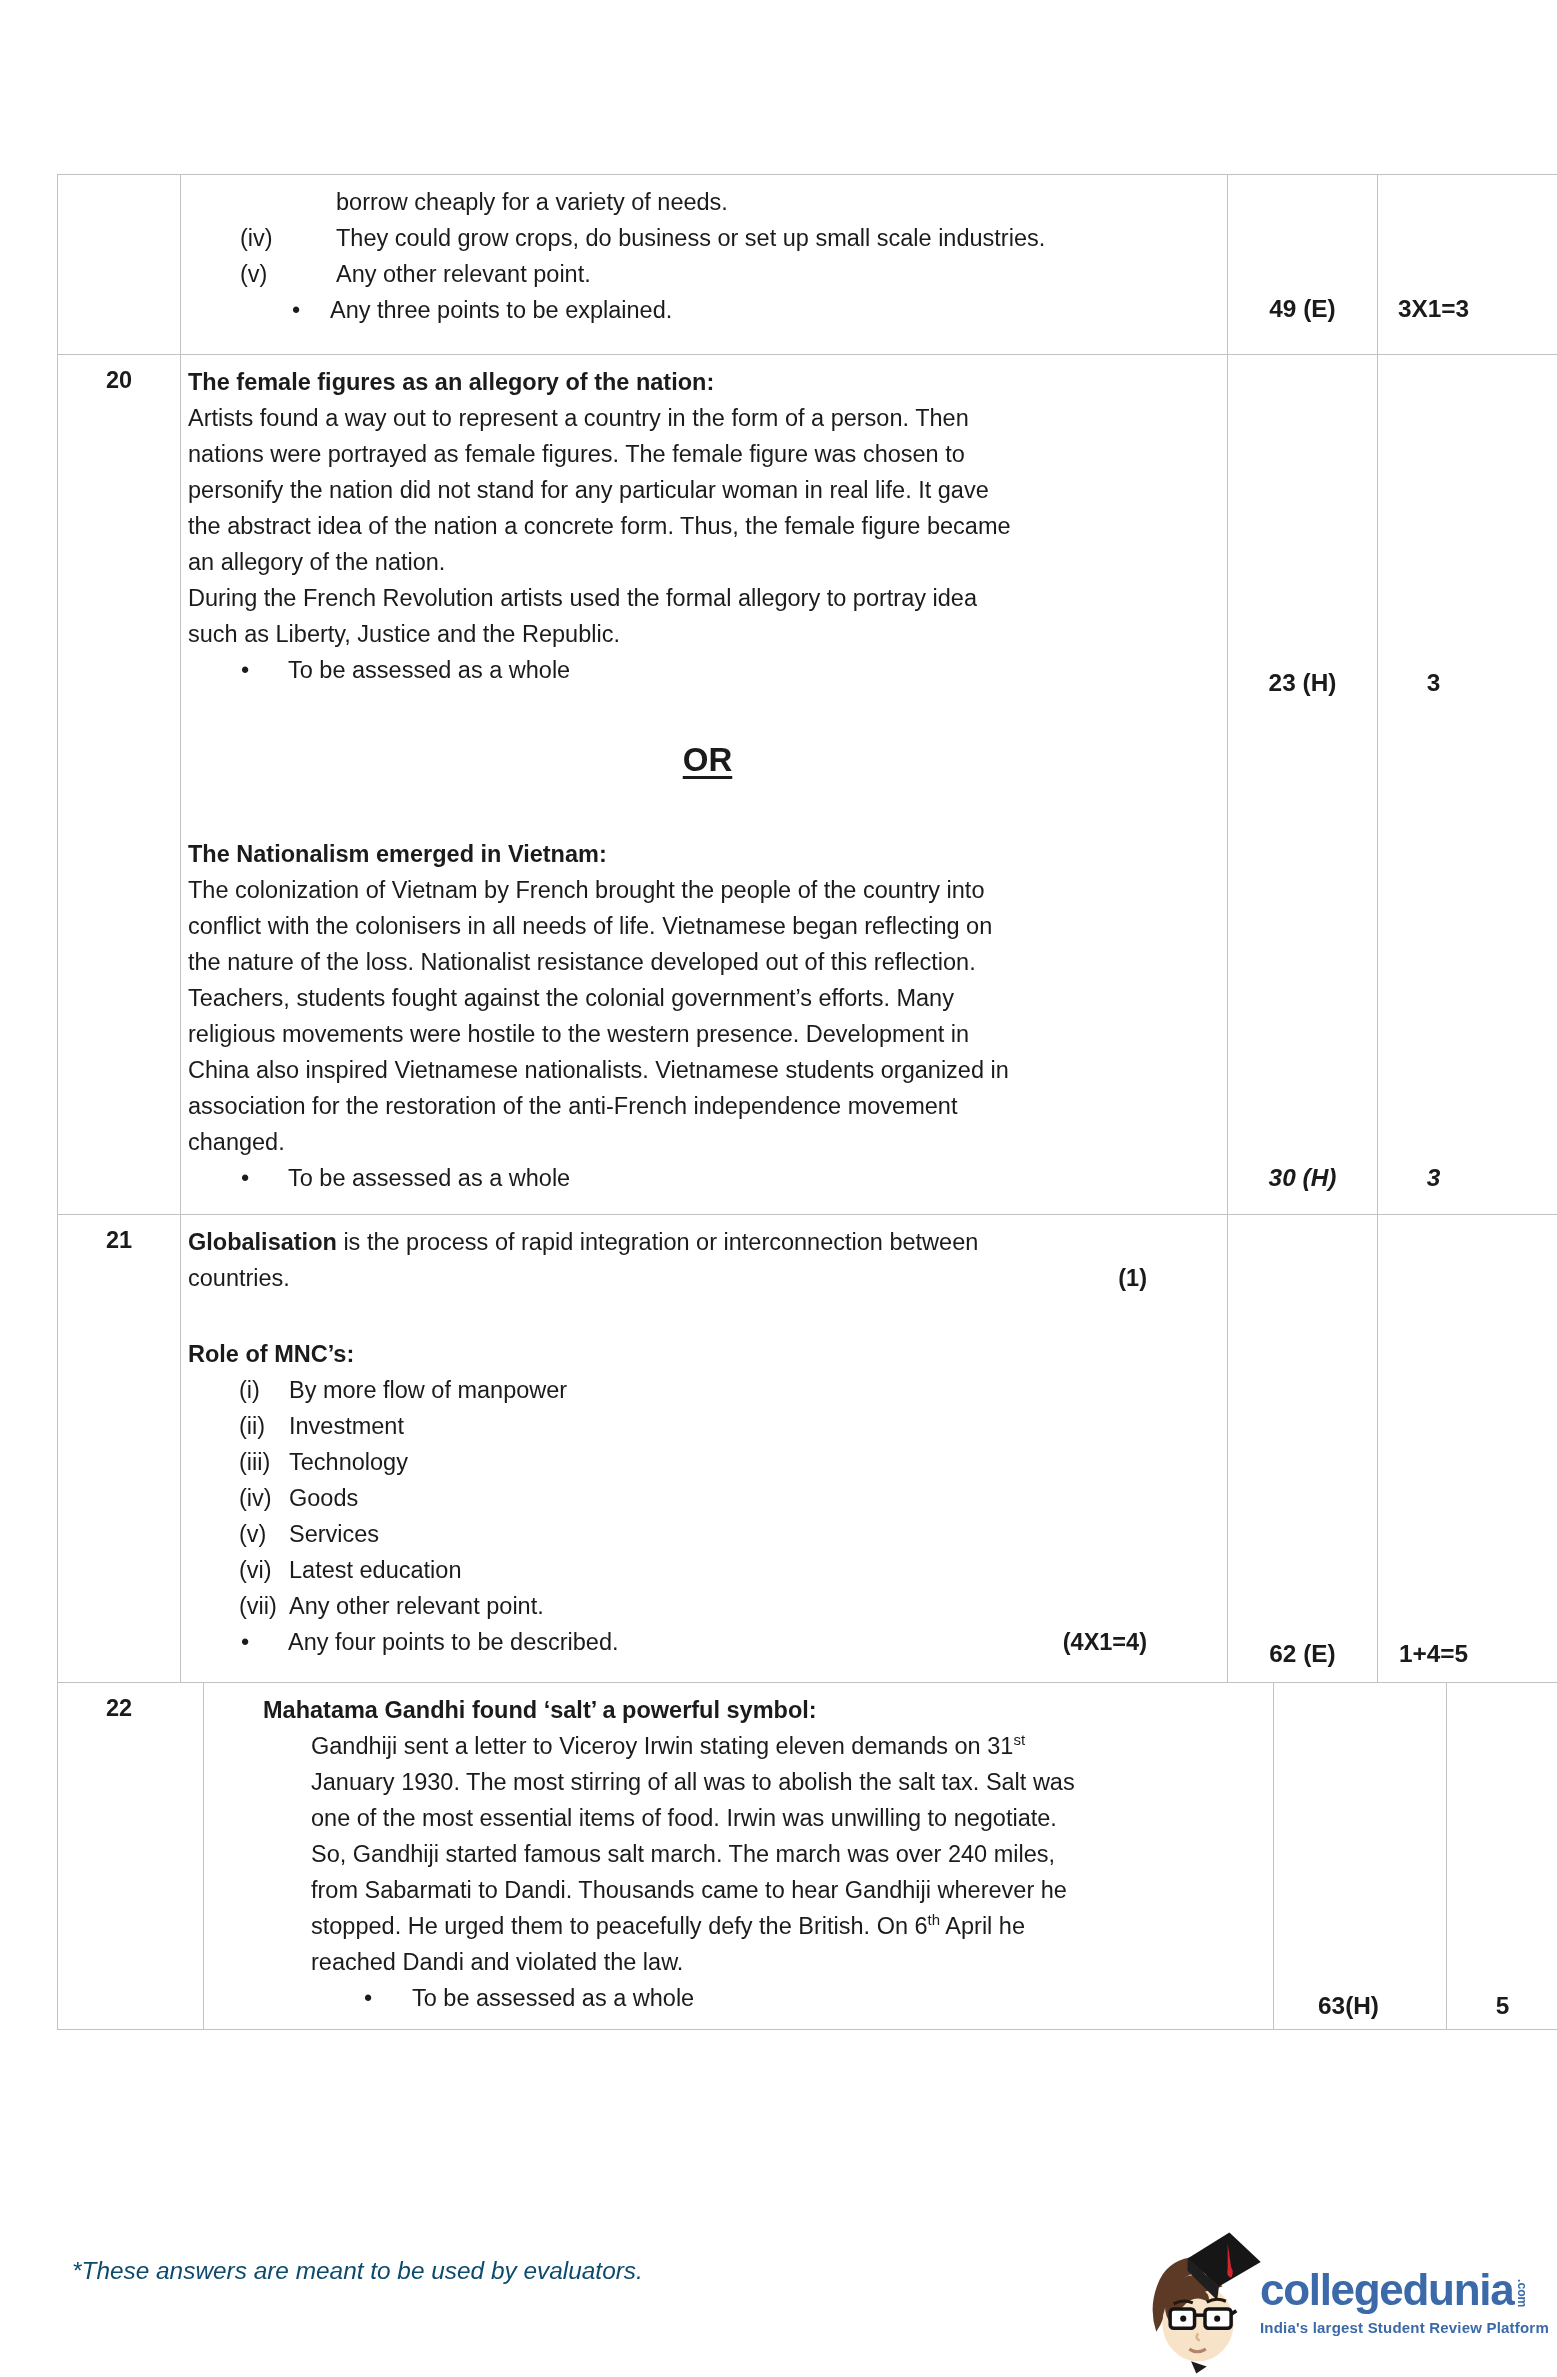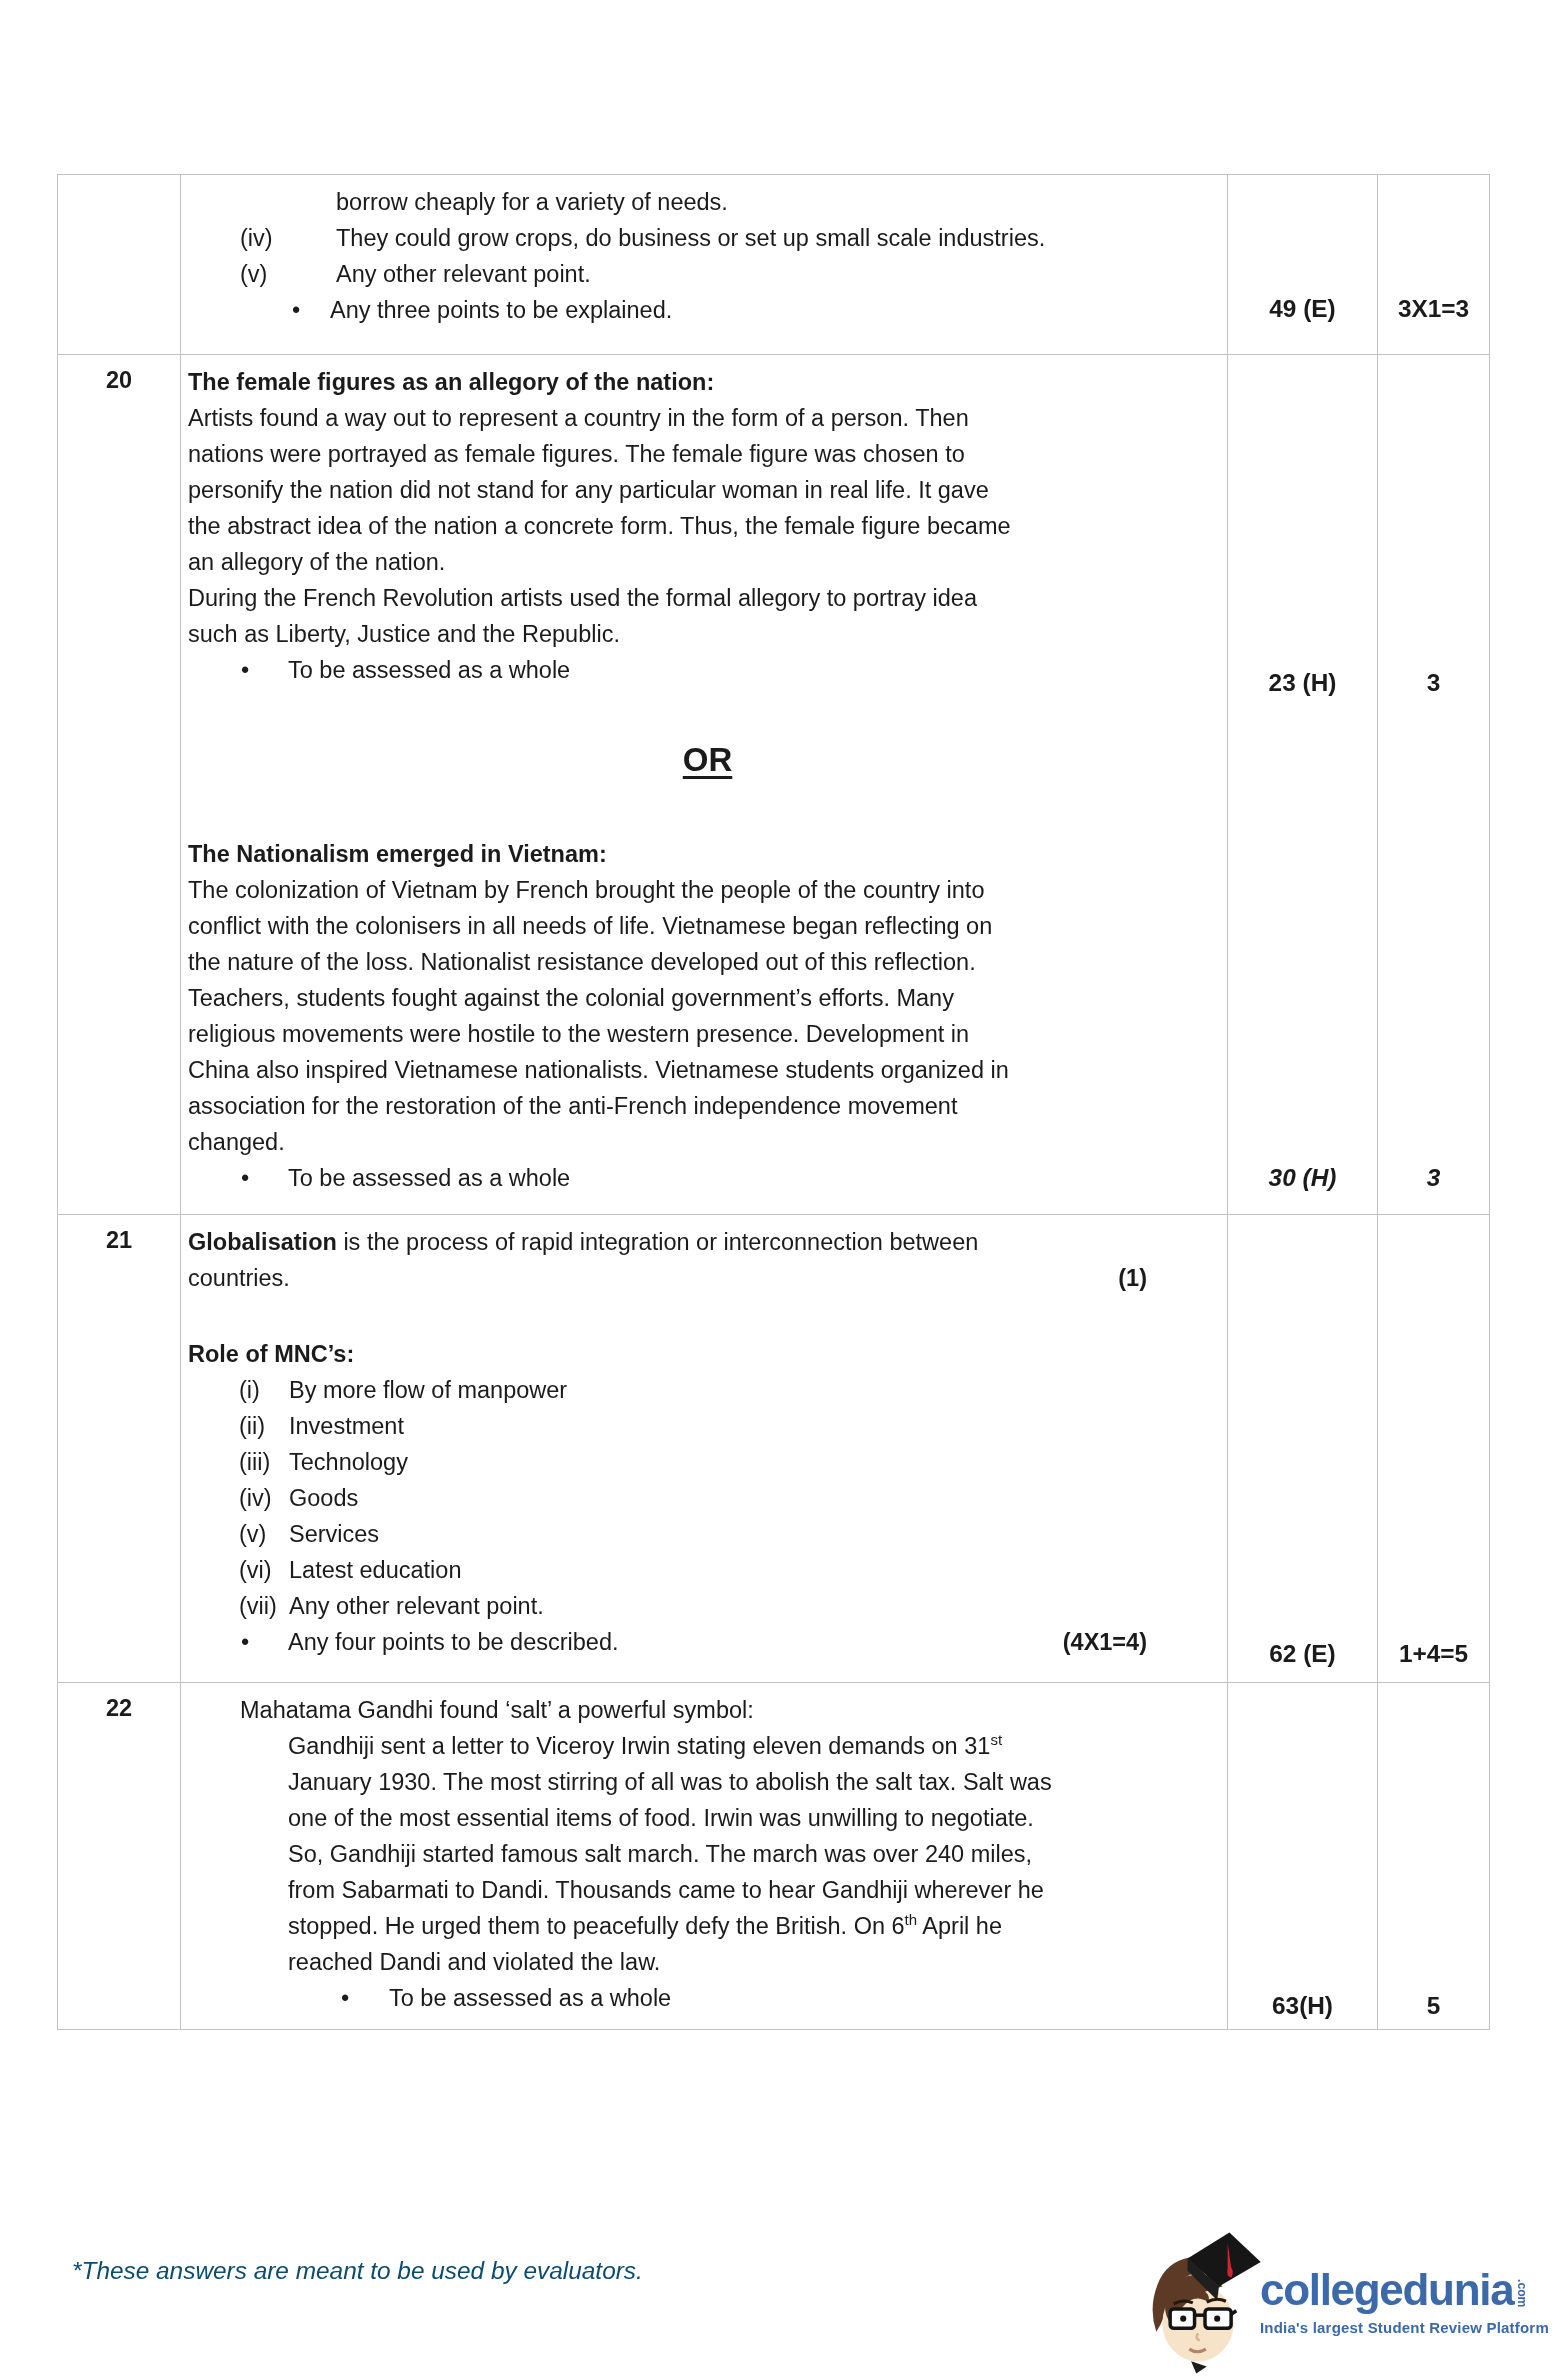--- a/index.html
+++ b/index.html
@@ -31,21 +31,21 @@
   .orline span{font-size:33px;font-weight:bold;text-decoration:underline;
                text-decoration-thickness:2.6px;text-underline-offset:5.2px;}
   
   .gap46{height:40px;}
   .item{padding-left:51px;}
   .item .mk{display:inline-block;width:50px;}
   .flexline{display:flex;justify-content:flex-start;padding-right:80px;}
   .fill{flex:1;}
   .rmark{font-weight:bold;}
   
-  .head22{padding-left:52px;font-weight:normal;}
+  .head22{padding-left:52px;font-weight:bold;}
   .para22{padding-left:100px;}
   .bul22{padding-left:153px;}
   .bul22 .b{width:48px;}
   sup{font-size:15px;line-height:0;vertical-align:super;}
   
   .mcell{position:relative;font-weight:bold;font-size:24.4px;text-align:center;}
   .vend{display:flex;flex-direction:column;justify-content:flex-end;}
   .pb36{padding-bottom:31px;}
   .pb16{padding-bottom:14px;}
   .pb10{padding-bottom:8.7px;}
@@ -136,21 +136,21 @@
         <div class="tline bul flexline"><span class="b"></span><span>Any four points to be described.</span><span class="fill"></span><span class="rmark">(4X1=4)</span></div>
       </div>
       <div class="cell mcell vend pb16">
           <div>62 (E)</div>
         </div>
       <div class="cell mcell vend pb16">
           <div>1+4=5</div>
         </div>
     </div>
 
-    <div class="trow bdr" style="height:346px;">
+    <div class="trow bdr" style="height:346px;gap:23px;">
       <div class="cell qno"><span>22</span></div>
       <div class="cell ans">
         <div class="tline head22">Mahatama Gandhi found ‘salt’ a powerful symbol:</div>
         <div class="tline para22"><span>Gandhiji sent a letter to Viceroy Irwin stating eleven demands on 31</span><sup>st</sup></div>
         <div class="tline para22">January 1930. The most stirring of all was to abolish the salt tax. Salt was</div>
         <div class="tline para22">one of the most essential items of food. Irwin was unwilling to negotiate.</div>
         <div class="tline para22">So, Gandhiji started famous salt march. The march was over 240 miles,</div>
         <div class="tline para22">from Sabarmati to Dandi. Thousands came to hear Gandhiji wherever he</div>
         <div class="tline para22"><span>stopped. He urged them to peacefully defy the British. On 6</span><sup>th</sup><span> April he</span></div>
         <div class="tline para22">reached Dandi and violated the law.</div>

